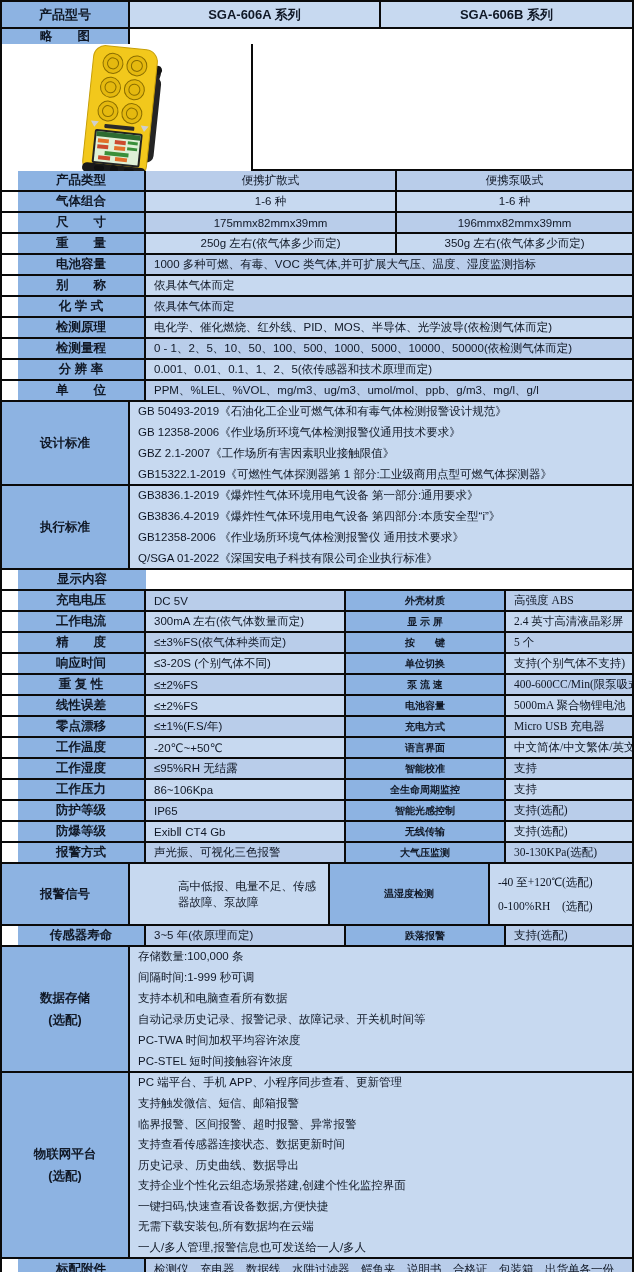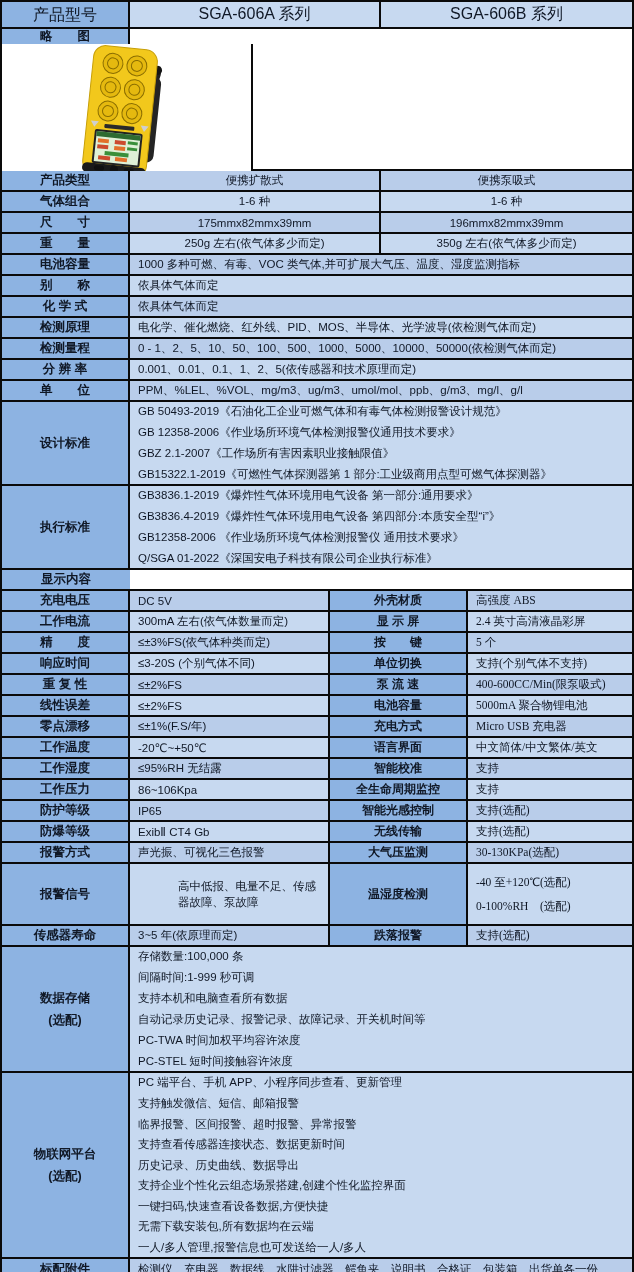--- a/index.html
+++ b/index.html
@@ -10,38 +10,38 @@
     --text:#101826;
   }
   *{box-sizing:border-box;margin:0;padding:0;}
   body{width:634px;font-family:"Liberation Sans","DejaVu Sans",sans-serif;color:var(--text);background:#fff;}
   .t{width:634px;border:2px solid var(--grid);}
   .row{display:flex;width:100%;border-bottom:2px solid var(--grid);}
   .row:last-child{border-bottom:none;}
   .cell{display:flex;align-items:center;border-right:2px solid var(--grid);overflow:hidden;}
   .cell:last-child{border-right:none;}
   .lbl{width:128px;background:var(--label-bg);font-weight:bold;font-size:12.5px;justify-content:center;text-align:center;flex-shrink:0;line-height:15px;}
-  .lbl2{width:138px;background:var(--label-bg);font-weight:bold;font-size:12px;justify-content:center;flex-shrink:0;}
+  .lbl2{width:160px;background:var(--label-bg);font-weight:bold;font-size:10px;justify-content:center;flex-shrink:0;}
   .val{background:var(--value-bg);font-size:11.5px;white-space:nowrap;}
   .alt .val{background:var(--value-bg-alt);}
   .ctr{justify-content:center;}
   .lft{justify-content:flex-start;padding:0 8px;}
   .ca{width:251px;flex-shrink:0;}
   .cb{flex:1;}
   .cf{flex:1;}
   .v1{width:200px;flex-shrink:0;}
   .v2{flex:1;font-family:Liberation Serif, serif;}
   .h-h{height:27px;}
   .h-img{height:142px;flex-direction:column;}
-  .h-s{height:21px;}
+  .h-s{height:21px;padding-left:16px;}
   .h-4l{height:84px;}
   .h-al{height:62px;}
   .h-ds{height:126px;}
   .h-iot{height:186px;}
-  .hdr{font-size:16px;font-weight:normal;}
+  .hdr{font-size:13px;font-weight:bold;}
   .imgcell{background:#ffffff;justify-content:center;align-items:center;}
   .multi{flex-direction:column;align-items:flex-start;justify-content:center;padding:16px 8px;}
   .multi .ln{line-height:21px;white-space:nowrap;font-size:11.5px;}
   .h-iot .ln{line-height:20.6px;}
   .lbl-2line{flex-direction:column;line-height:22px;}
   .alarm-wrap{white-space:normal;line-height:16px;margin-left:40px;}
   .v2 .two{display:flex;flex-direction:column;}
   .v2 .two span{line-height:24px;white-space:nowrap;}
 </style>
 </head>

